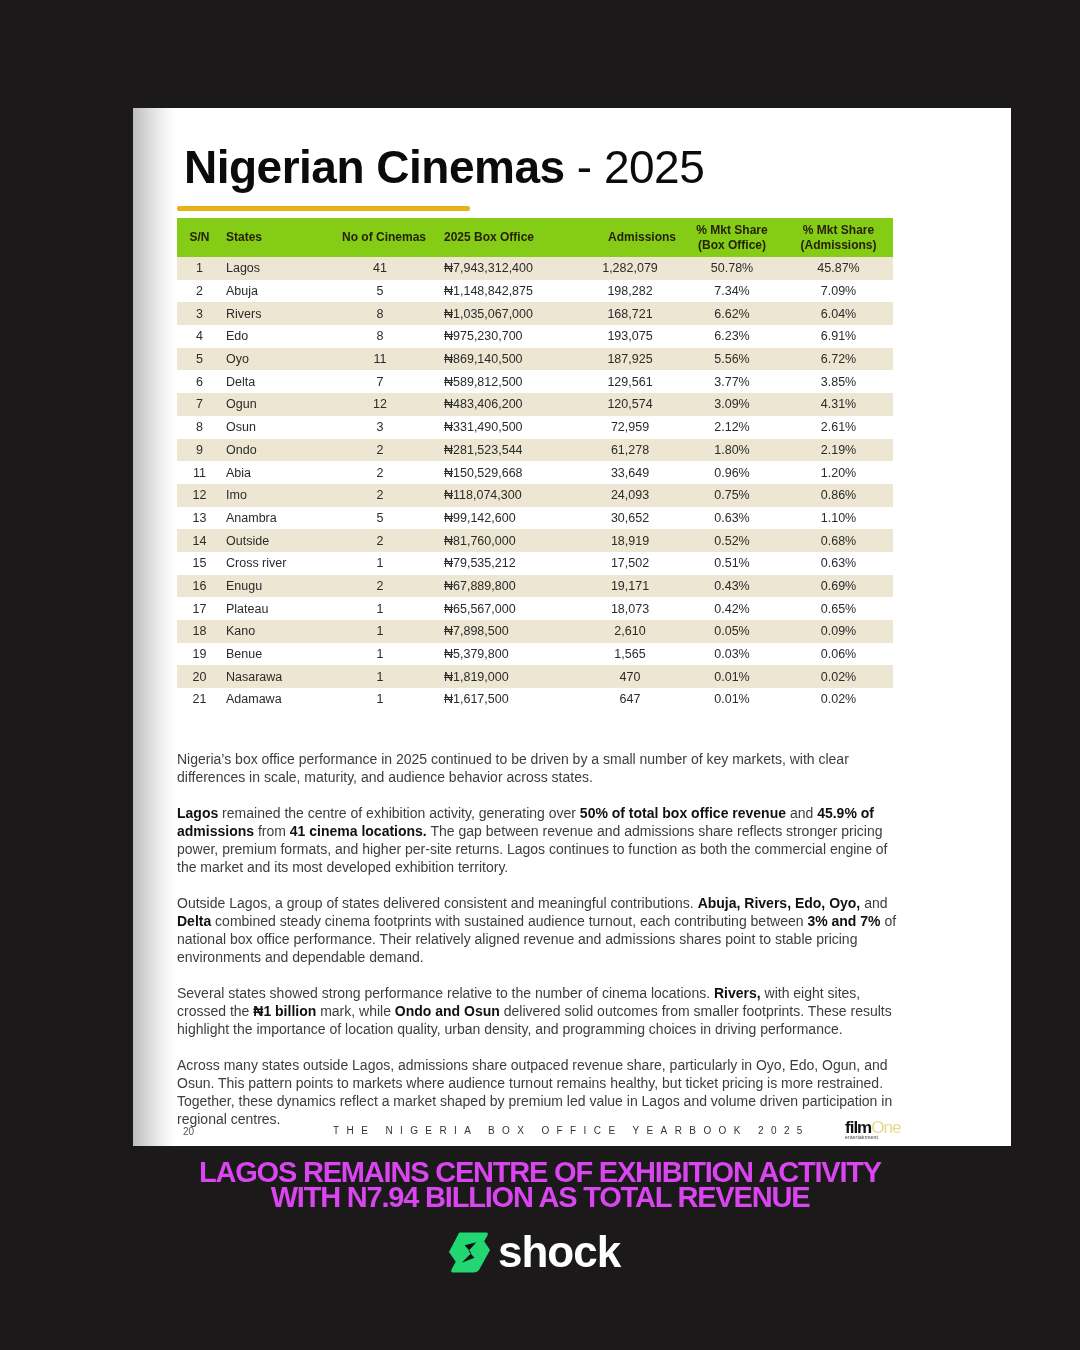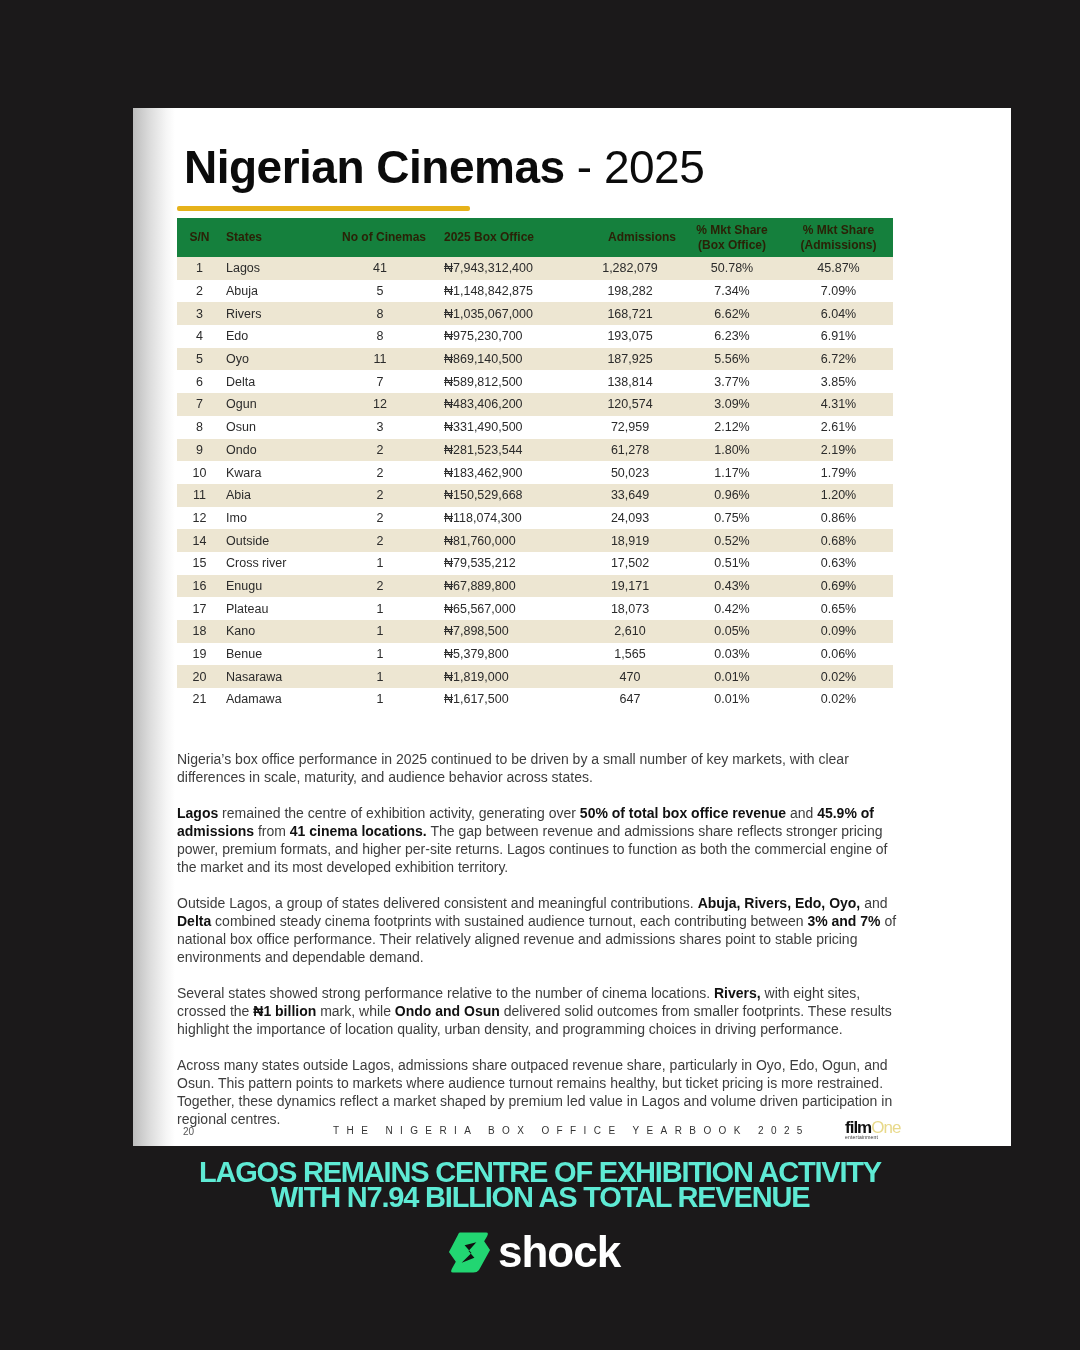--- a/index.html
+++ b/index.html
@@ -22,21 +22,21 @@
   .title .light { font-weight: normal; }
   .title-rule {
     position: absolute; left: 44px; top: 98px; width: 293px; height: 5px;
     background: #e6b21a; border-radius: 2px;
   }
 
   table.cinemas {
     position: absolute; left: 44px; top: 110px; width: 716px;
     border-collapse: collapse; font-size: 12.5px; color: #2b2b2b;
   }
-  table.cinemas thead tr { background: #15803d; height: 39px; }
+  table.cinemas thead tr { background: #84cc16; height: 39px; }
   table.cinemas th {
     font-weight: bold; font-size: 12px; color: #2a2207; line-height: 15px; padding: 0 4px;
   }
   table.cinemas tbody tr { height: 22.7px; }
   table.cinemas tbody tr:nth-child(odd) { background: #ede6d2; }
   table.cinemas tbody tr:nth-child(even) { background: #ffffff; }
   table.cinemas td { padding: 0 4px; white-space: nowrap; }
   .c-sn { width: 45px; text-align: center; }
   .c-state { width: 108px; text-align: left; }
   .c-cin { width: 100px; text-align: center; }
@@ -59,21 +59,21 @@
     position: absolute; left: 200px; top: 1017px; font-size: 10px; color: #333;
     letter-spacing: 7.4px; white-space: nowrap;
   }
   .logo-filmone { position: absolute; left: 712px; top: 1010px; width: 50px; height: 26px; }
   .logo-filmone .film { font-weight: bold; font-size: 17px; color: #111; letter-spacing: -1px; }
   .logo-filmone .one { font-size: 17px; color: #e8d98a; letter-spacing: -1px; }
   .logo-filmone .ent { display: block; font-size: 5px; color: #333; margin-top: -4px; letter-spacing: 0.2px; }
 
   .headline {
     position: absolute; left: 0; top: 1160px; width: 1080px; text-align: center;
-    color: #5eead4; font-weight: bold; font-size: 29px; line-height: 25px;
+    color: #d946ef; font-weight: bold; font-size: 29px; line-height: 25px;
     letter-spacing: -1.2px; text-transform: uppercase;
   }
   .brand {
     position: absolute; left: 447px; top: 1228px; height: 48px; display: flex; align-items: center;
   }
   .brand svg { width: 45px; height: 46px; }
   .brand .brand-name {
     color: #ffffff; font-weight: bold; font-size: 44px; margin-left: 6px; letter-spacing: -1px;
   }
 </style>
@@ -144,21 +144,21 @@
           <td class="c-box">₦869,140,500</td>
           <td class="c-adm">187,925</td>
           <td class="c-mb">5.56%</td>
           <td class="c-ma">6.72%</td>
         </tr>
         <tr>
           <td class="c-sn">6</td>
           <td class="c-state">Delta</td>
           <td class="c-cin">7</td>
           <td class="c-box">₦589,812,500</td>
-          <td class="c-adm">138,814</td>
+          <td class="c-adm">129,561</td>
           <td class="c-mb">3.77%</td>
           <td class="c-ma">3.85%</td>
         </tr>
         <tr>
           <td class="c-sn">7</td>
           <td class="c-state">Ogun</td>
           <td class="c-cin">12</td>
           <td class="c-box">₦483,406,200</td>
           <td class="c-adm">120,574</td>
           <td class="c-mb">3.09%</td>
@@ -176,45 +176,45 @@
         <tr>
           <td class="c-sn">9</td>
           <td class="c-state">Ondo</td>
           <td class="c-cin">2</td>
           <td class="c-box">₦281,523,544</td>
           <td class="c-adm">61,278</td>
           <td class="c-mb">1.80%</td>
           <td class="c-ma">2.19%</td>
         </tr>
         <tr>
-          <td class="c-sn">10</td>
-          <td class="c-state">Kwara</td>
-          <td class="c-cin">2</td>
-          <td class="c-box">₦183,462,900</td>
-          <td class="c-adm">50,023</td>
-          <td class="c-mb">1.17%</td>
-          <td class="c-ma">1.79%</td>
-        </tr>
-        <tr>
           <td class="c-sn">11</td>
           <td class="c-state">Abia</td>
           <td class="c-cin">2</td>
           <td class="c-box">₦150,529,668</td>
           <td class="c-adm">33,649</td>
           <td class="c-mb">0.96%</td>
           <td class="c-ma">1.20%</td>
         </tr>
         <tr>
           <td class="c-sn">12</td>
           <td class="c-state">Imo</td>
           <td class="c-cin">2</td>
           <td class="c-box">₦118,074,300</td>
           <td class="c-adm">24,093</td>
           <td class="c-mb">0.75%</td>
           <td class="c-ma">0.86%</td>
+        </tr>
+        <tr>
+          <td class="c-sn">13</td>
+          <td class="c-state">Anambra</td>
+          <td class="c-cin">5</td>
+          <td class="c-box">₦99,142,600</td>
+          <td class="c-adm">30,652</td>
+          <td class="c-mb">0.63%</td>
+          <td class="c-ma">1.10%</td>
         </tr>
         <tr>
           <td class="c-sn">14</td>
           <td class="c-state">Outside</td>
           <td class="c-cin">2</td>
           <td class="c-box">₦81,760,000</td>
           <td class="c-adm">18,919</td>
           <td class="c-mb">0.52%</td>
           <td class="c-ma">0.68%</td>
         </tr>

